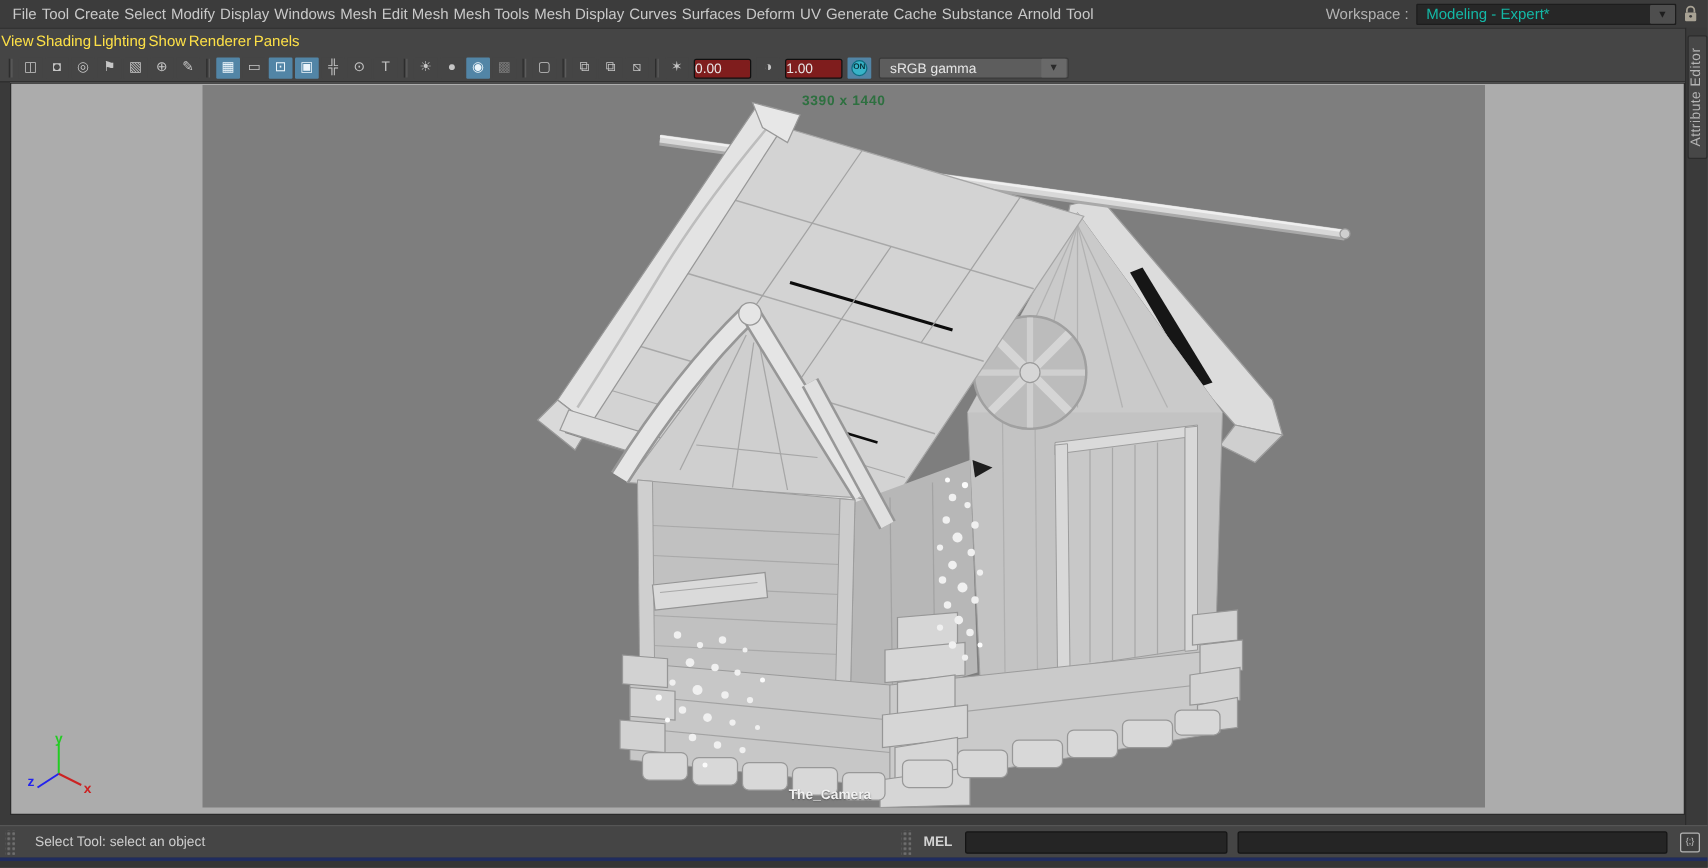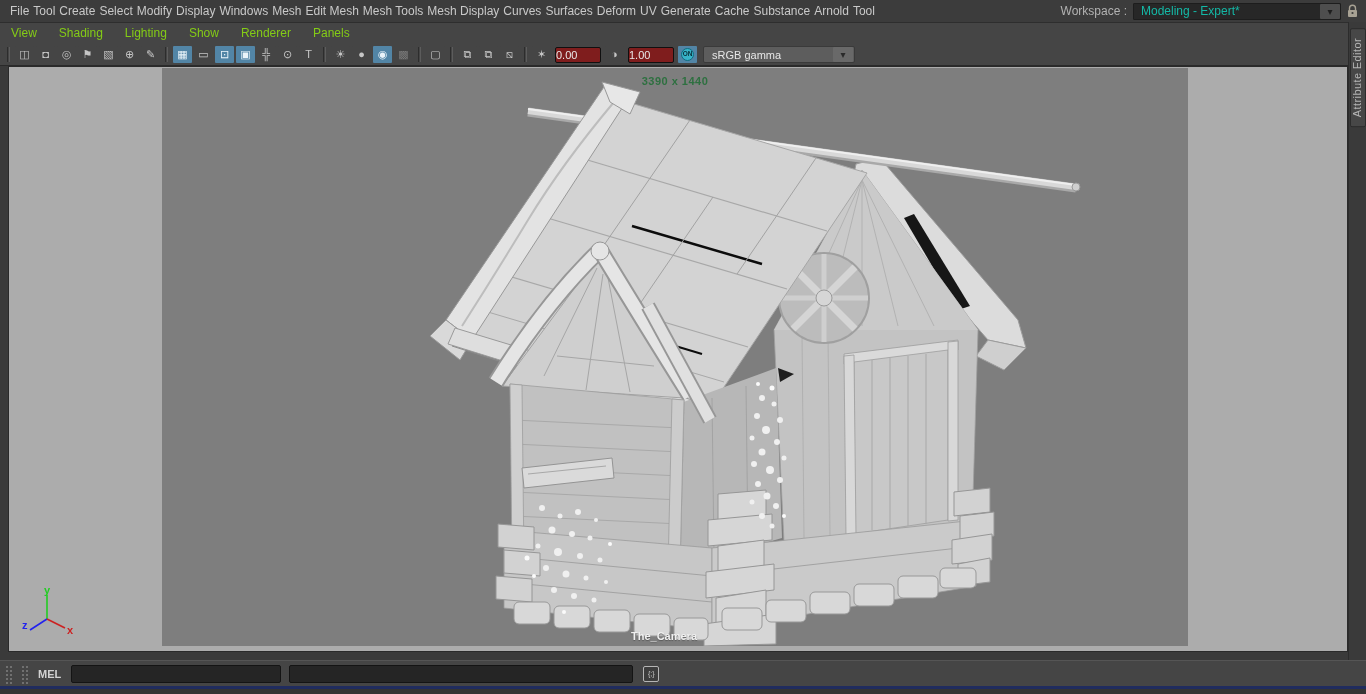--- a/index.html
+++ b/index.html
@@ -15,21 +15,21 @@
   .wsdd { width:208px; height:17px; background:#272727; border:1px solid #1d1d1d;
           display:flex; align-items:center; border-radius:1px; }
   .wsdd .txt { flex:1; color:#14b8a6; font-size:12px; padding-left:7px; white-space:nowrap; overflow:hidden; }
   .wsdd .arr { width:20px; height:15px; background:#4e4e4e; color:#1e1e1e; font-size:10px;
                display:flex; align-items:center; justify-content:center; border-radius:1px; }
   .lock { margin:0 8px 0 6px; display:flex; }
   
   #paneltop { position:absolute; left:0; top:22px; width:1348px; height:44px;
               background:#454545; border-top:1px solid #2e2e2e; border-bottom:1px solid #2a2a2a; }
   #panelmenus { height:21px; display:flex; align-items:center; }
-  .pm { color:#84cc16; font-size:12px; padding:0 11px; line-height:21px; cursor:default; }
+  .pm { color:#fde047; font-size:12px; padding:0 1px; line-height:21px; cursor:default; }
   #iconrow { height:21px; display:flex; align-items:center; padding-left:3px; }
   .sep { width:3px; height:15px; border-left:1px solid #2d2d2d; border-right:1px solid #5c5c5c; margin:0 4px; }
   .ibtn { width:19px; height:17px; margin:0 1px; display:flex; align-items:center; justify-content:center;
           background:#454545; color:#c6c6c6; font-size:11px; line-height:1; border-radius:1px; cursor:default; }
   .ibtn.hl { background:#5285a6; color:#eaf4fa; }
   .ibtn.dim { color:#7b7b7b; }
   .onb { background:#37b3c8; color:#083038; border:1px solid #0e6d80; border-radius:50%;
          width:13px; height:13px; font-size:6.5px; font-weight:bold;
          display:flex; align-items:center; justify-content:center; }
   .field { width:46px; height:16px; background:#7f1d1d; border:1px solid #101010; color:#e8e8e8;
@@ -420,20 +420,21 @@
     <line x1="26" y1="34" x2="9" y2="45" stroke="#2222ee" stroke-width="1.6"></line>
     <line x1="26" y1="34" x2="44" y2="43" stroke="#cc2222" stroke-width="1.6"></line>
     <text x="23" y="9" fill="#22cc22">y</text>
     <text x="1" y="44" fill="#2222ee">z</text>
     <text x="46" y="49" fill="#cc2222">x</text>
   </svg>
 </div>
 
 <div id="statusbar">
   <span class="grip"></span>
+  <span id="helpline">Select Tool: select an object</span>
   <span class="grip"></span>
   <span id="melLabel">MEL</span>
   <input id="melInput" class="melfield" value="" style="">
   <input id="resultField" class="melfield" value="" style="">
   <span class="scripted">{;}</span>
 </div>
 <div id="bottomedge"></div>
 <div id="bottomfill"></div>
 
 </body></html>

